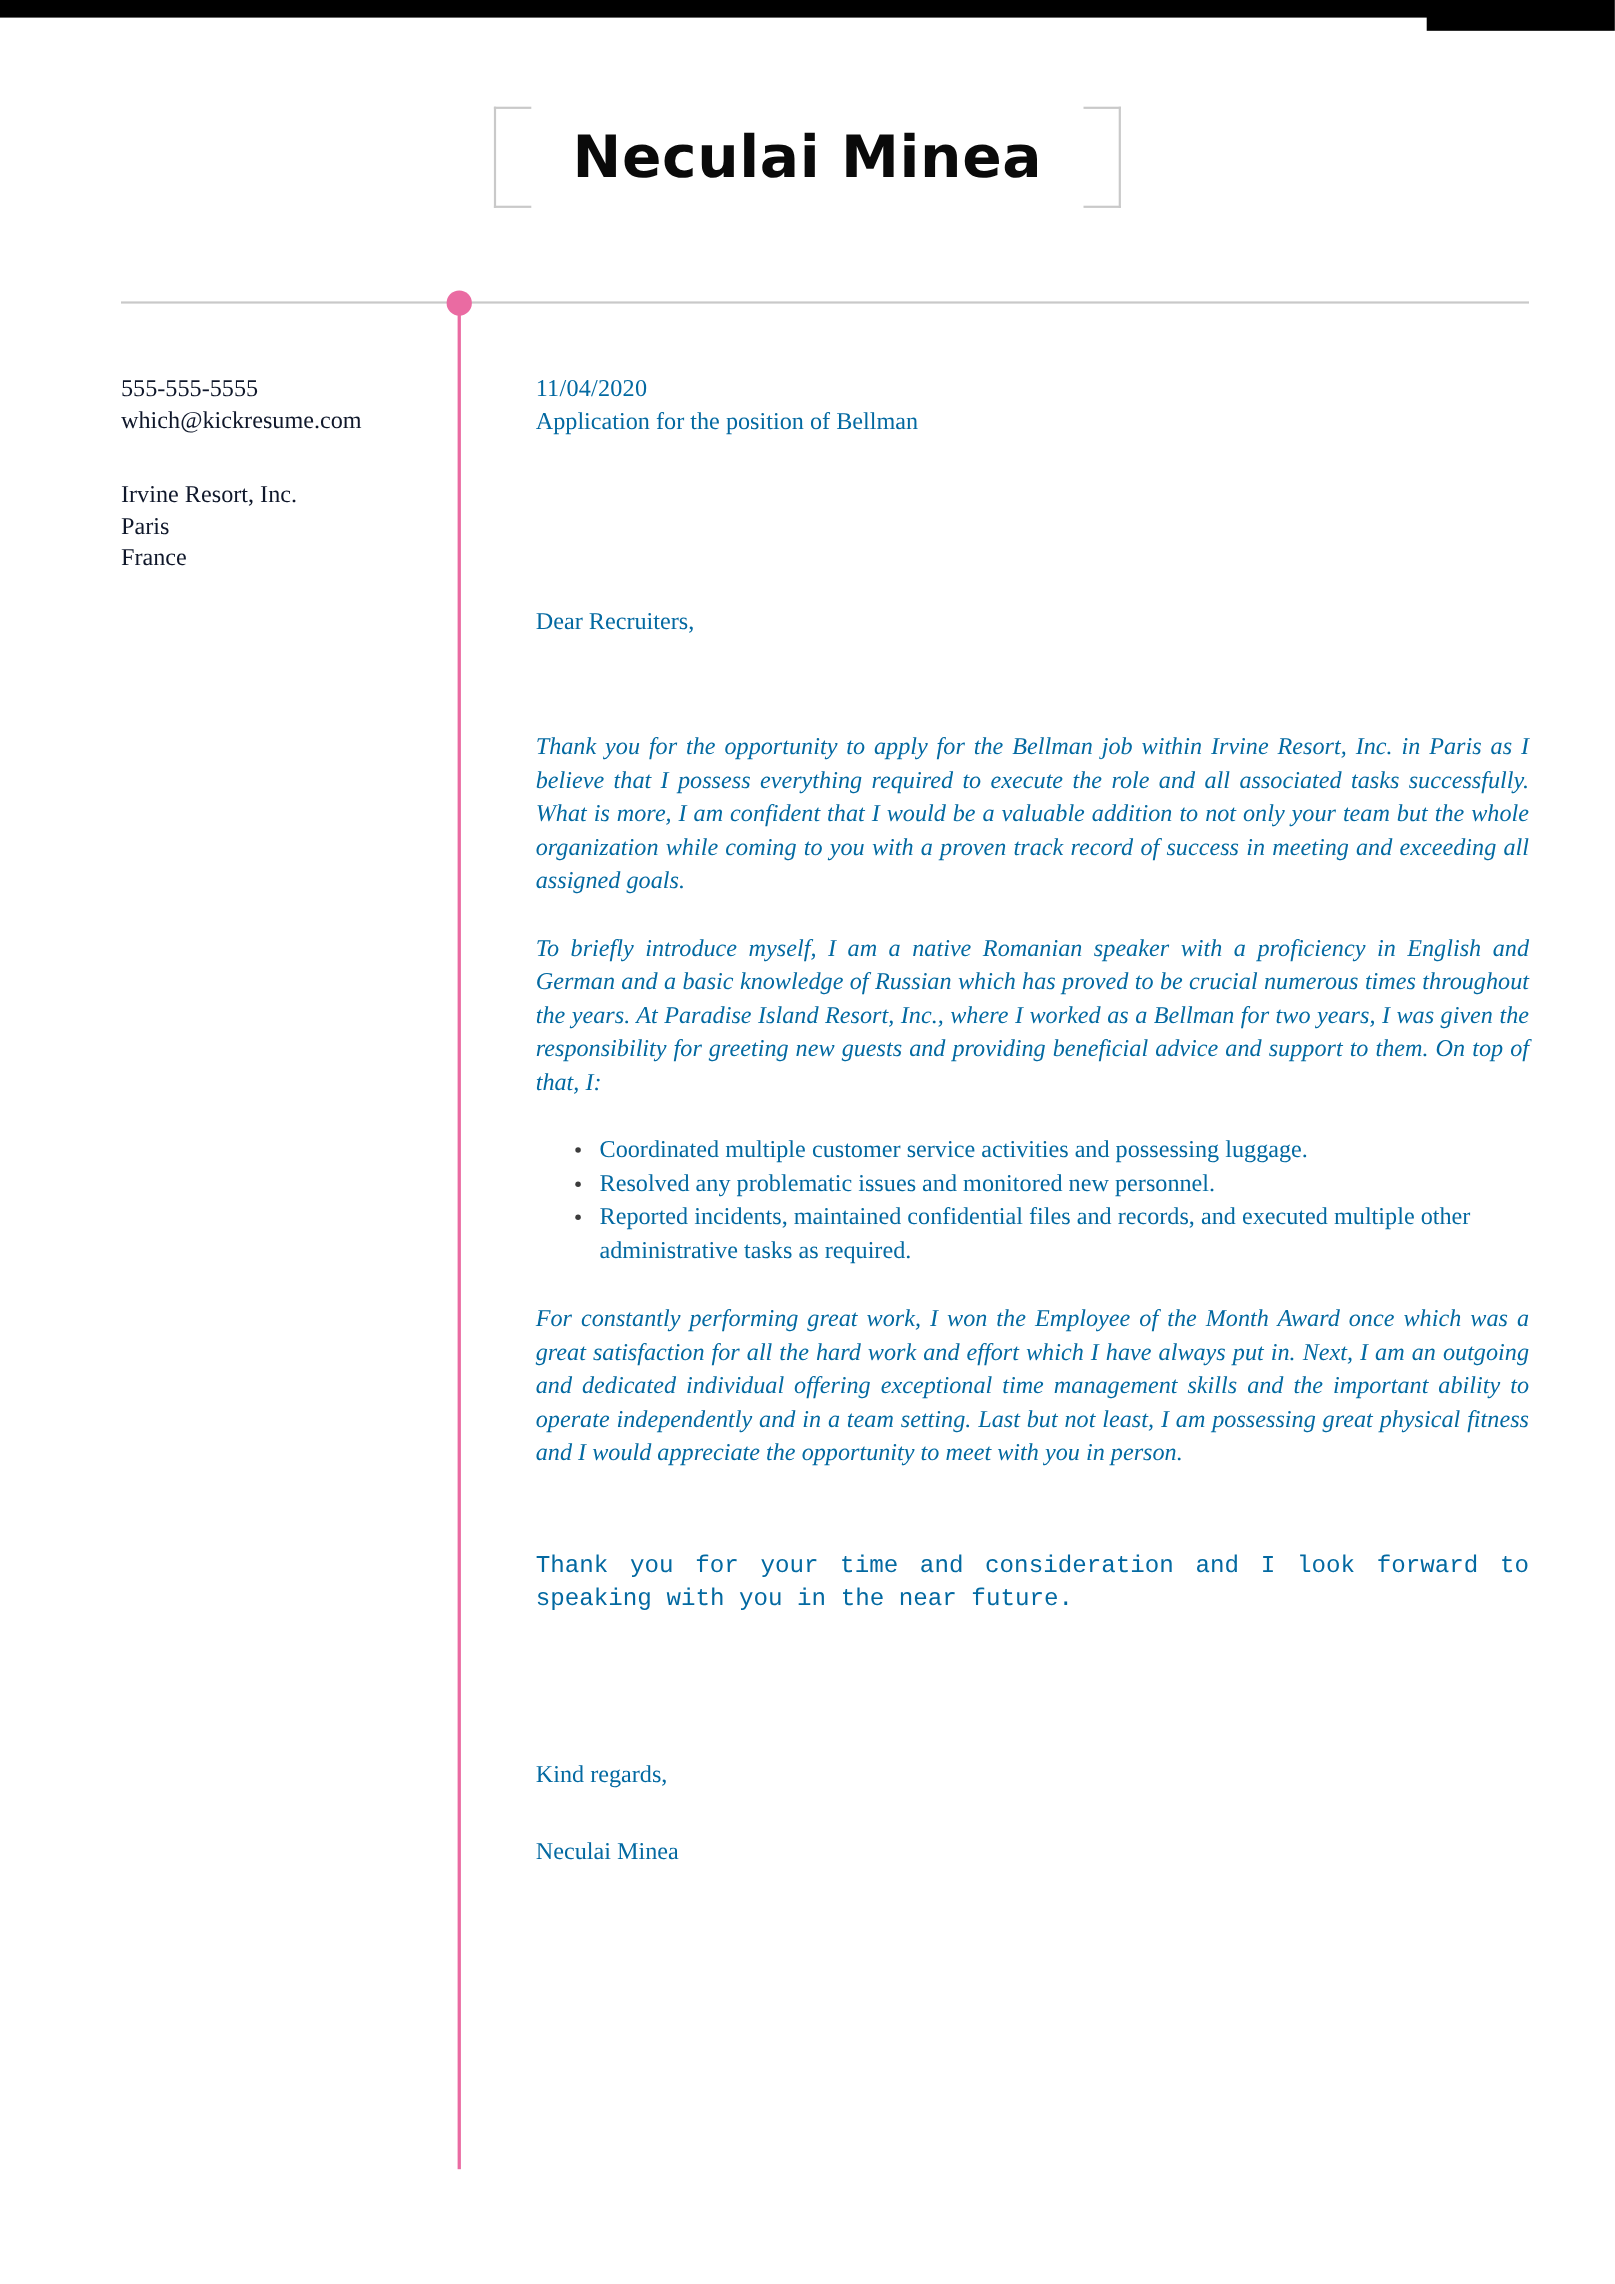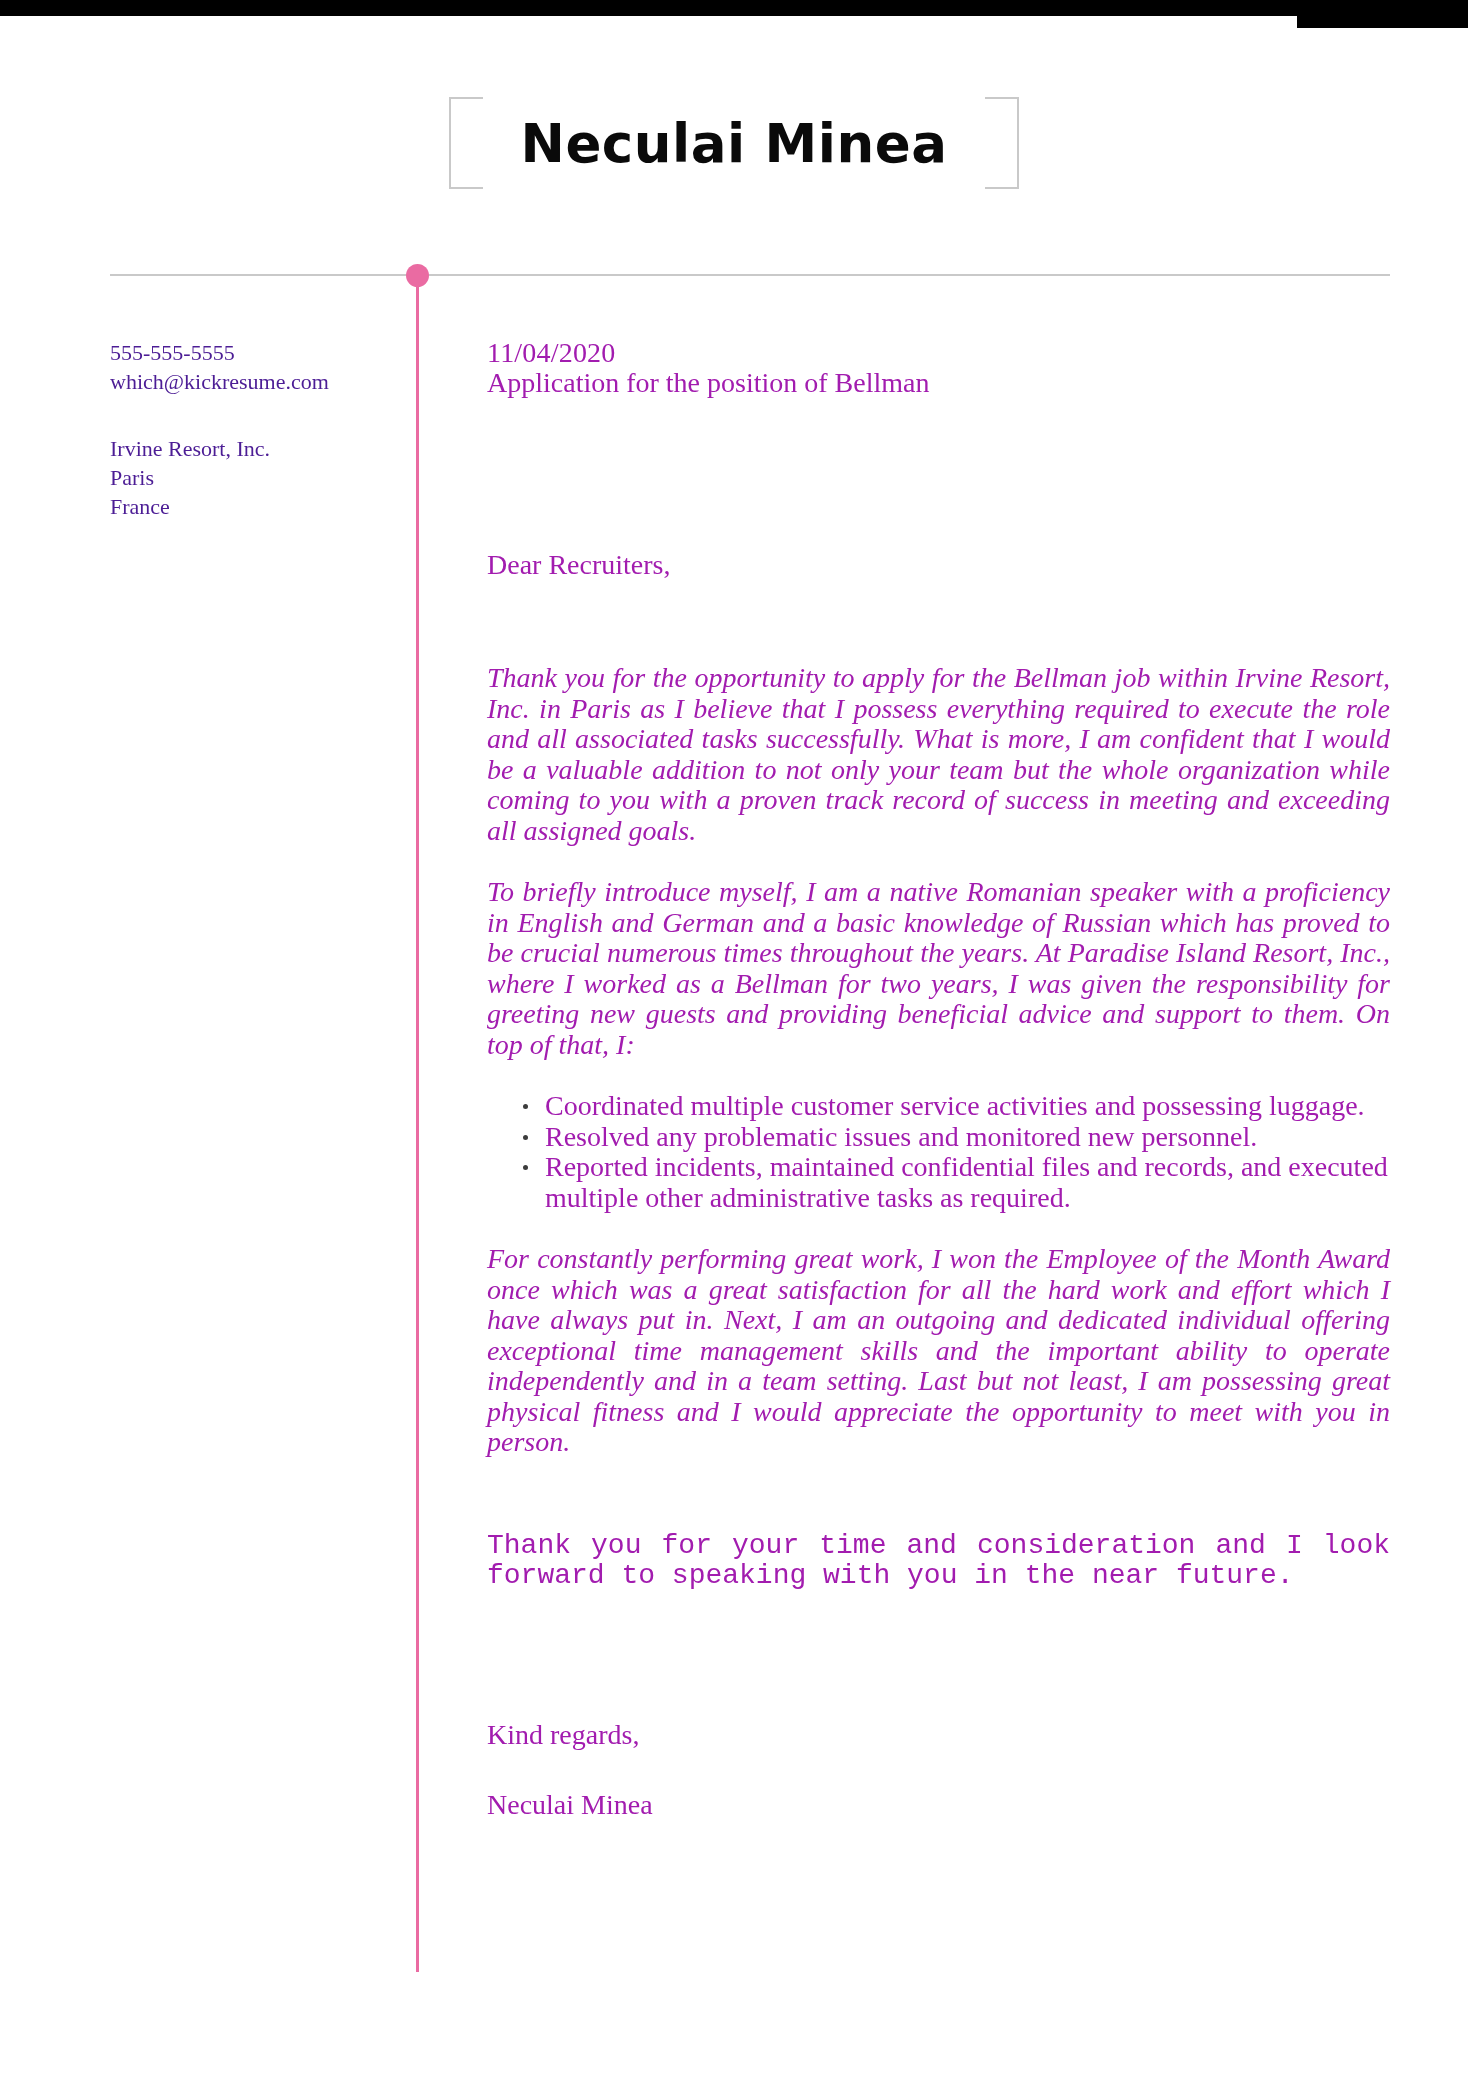--- a/index.html
+++ b/index.html
@@ -96,39 +96,39 @@
     height: 1688px;
     background: #ea6ba2;
   }
 
   
   .left-col {
     position: absolute;
     top: 322px;
     left: 110px;
     width: 270px;
-    color: #4c1d95;
+    color: #0f172a;
     font-size: 22px;
     line-height: 29px;
   }
   .left-col .block + .block {
     margin-top: 38px;
   }
   .left-col .line {
     white-space: nowrap;
   }
 
   
   .right-col {
     position: absolute;
     top: 322px;
     left: 487px;
     width: 903px;
-    color: #a21caf;
-    font-size: 28px;
+    color: #0369a1;
+    font-size: 22px;
     line-height: 30px;
   }
   .meta-line { white-space: nowrap; }
   .meta-date { letter-spacing: 0.2px; }
 
   .salutation { margin-top: 152px; }
 
   .body-para {
     margin-top: 83px;
     text-align: justify;

